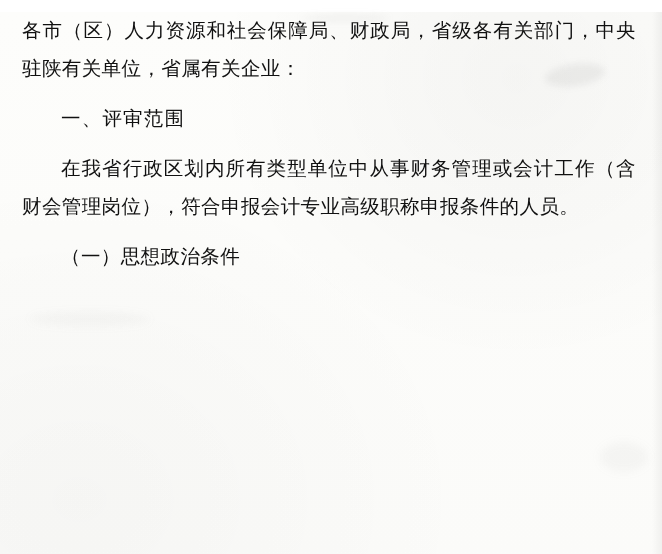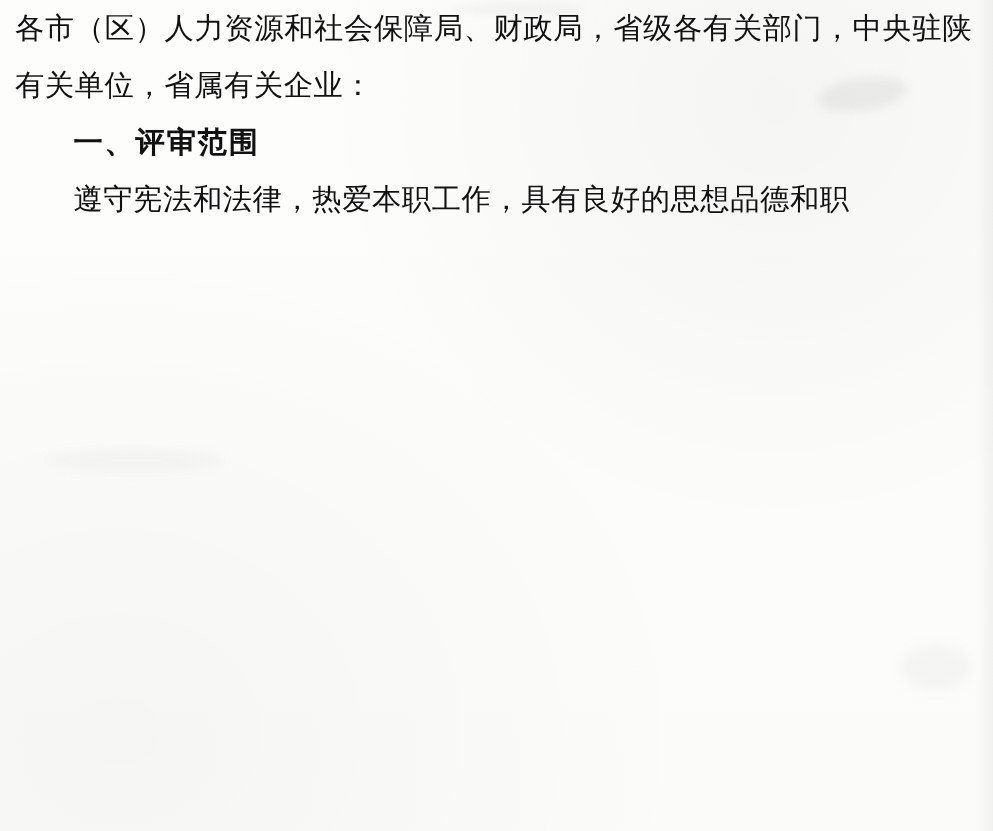--- a/index.html
+++ b/index.html
@@ -29,32 +29,32 @@
     position: relative;
     z-index: 2;
     color: #111111;
     font-size: 19.5px;
     line-height: 38px;
     letter-spacing: 0.4px;
     text-align: justify;
     text-justify: inter-character;
   }
   p {
-    margin: 0;
+    margin: 12px;
     padding: 0;
   }
   .para {
     text-indent: 2em;
   }
   .para-flush {
     text-indent: 0;
   }
   .heading {
     text-indent: 2em;
-    font-weight: bold;
+    font-weight: normal;
     letter-spacing: 1.2px;
   }
   .sub-heading {
     text-indent: 2em;
   }
   
   .smudge {
     position: absolute;
     border-radius: 50%;
     pointer-events: none;
@@ -101,15 +101,16 @@
 <div class="page">
   <div class="smudge s1"></div>
   <div class="smudge s2"></div>
   <div class="smudge s3"></div>
   <div class="smudge s4"></div>
   <div class="edge"></div>
 
   <div class="doc-body">
     <p class="para-flush">各市（区）人力资源和社会保障局、财政局，省级各有关部门，中央驻陕有关单位，省属有关企业：</p>
     <p class="heading">一、评审范围</p>
-    <p class="para">遵守宪法和法律，热爱本职工作，具有良好的思想品德和职</p>
+    <p class="para">在我省行政区划内所有类型单位中从事财务管理或会计工作（含财会管理岗位），符合申报会计专业高级职称申报条件的人员。</p>
+    <p class="sub-heading">（一）思想政治条件</p>
   </div>
 </div>
 
 </body></html>

